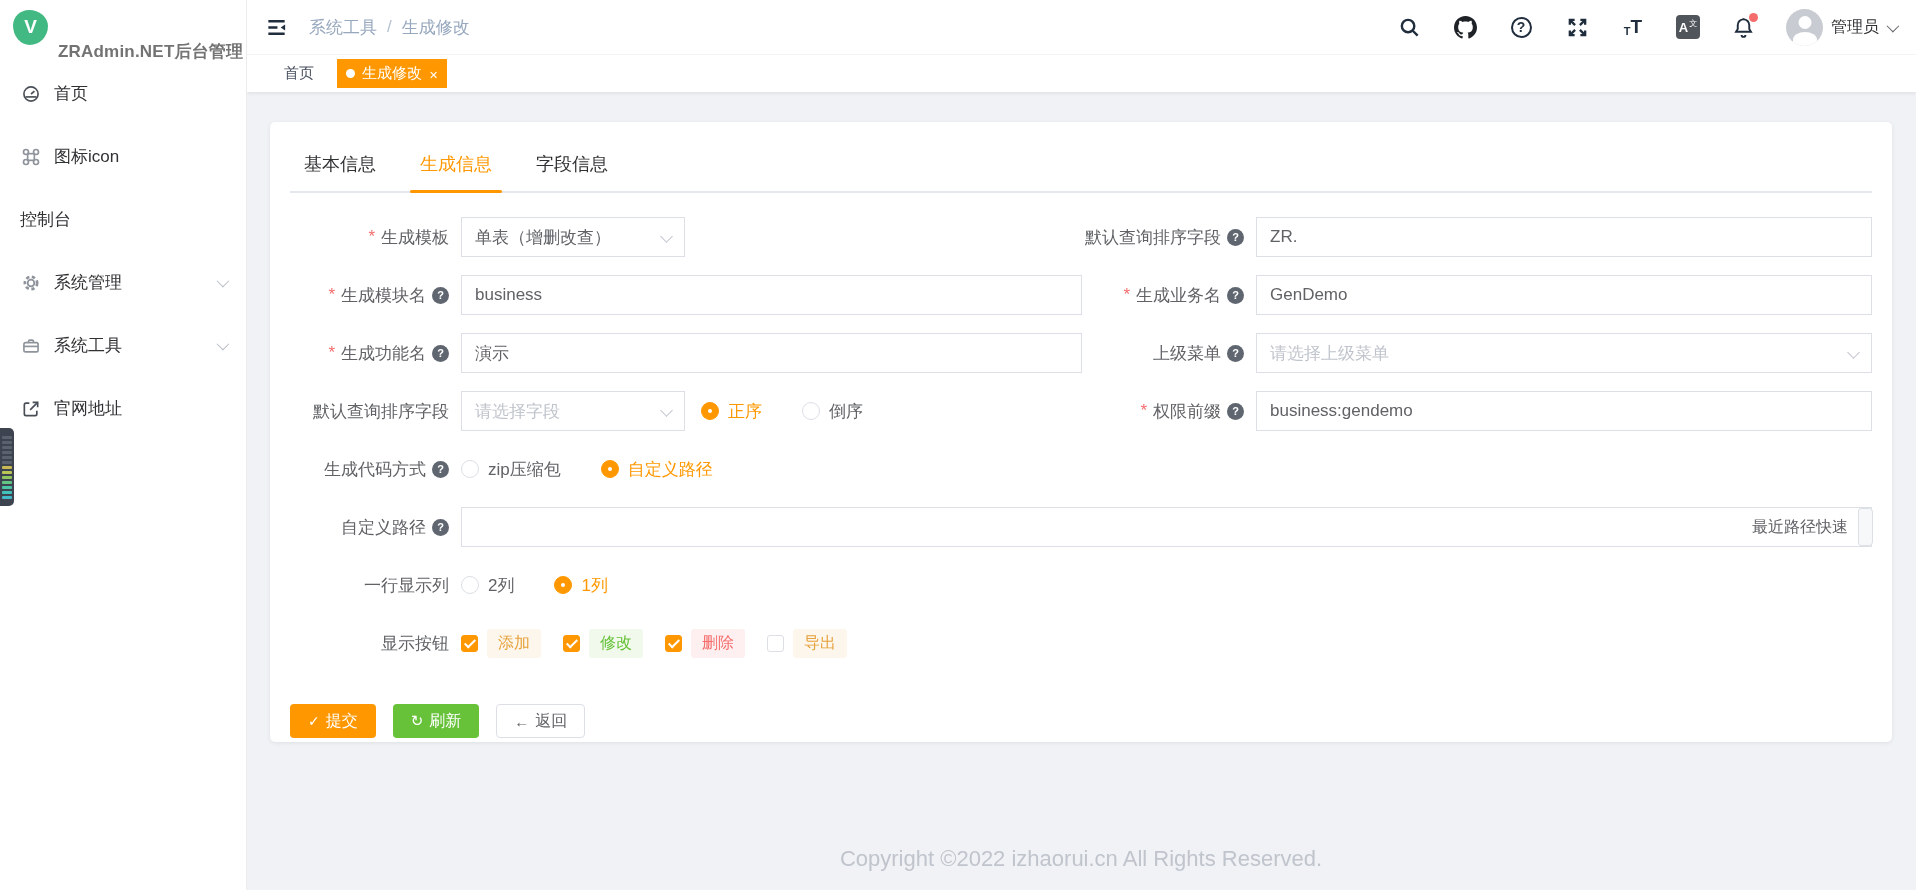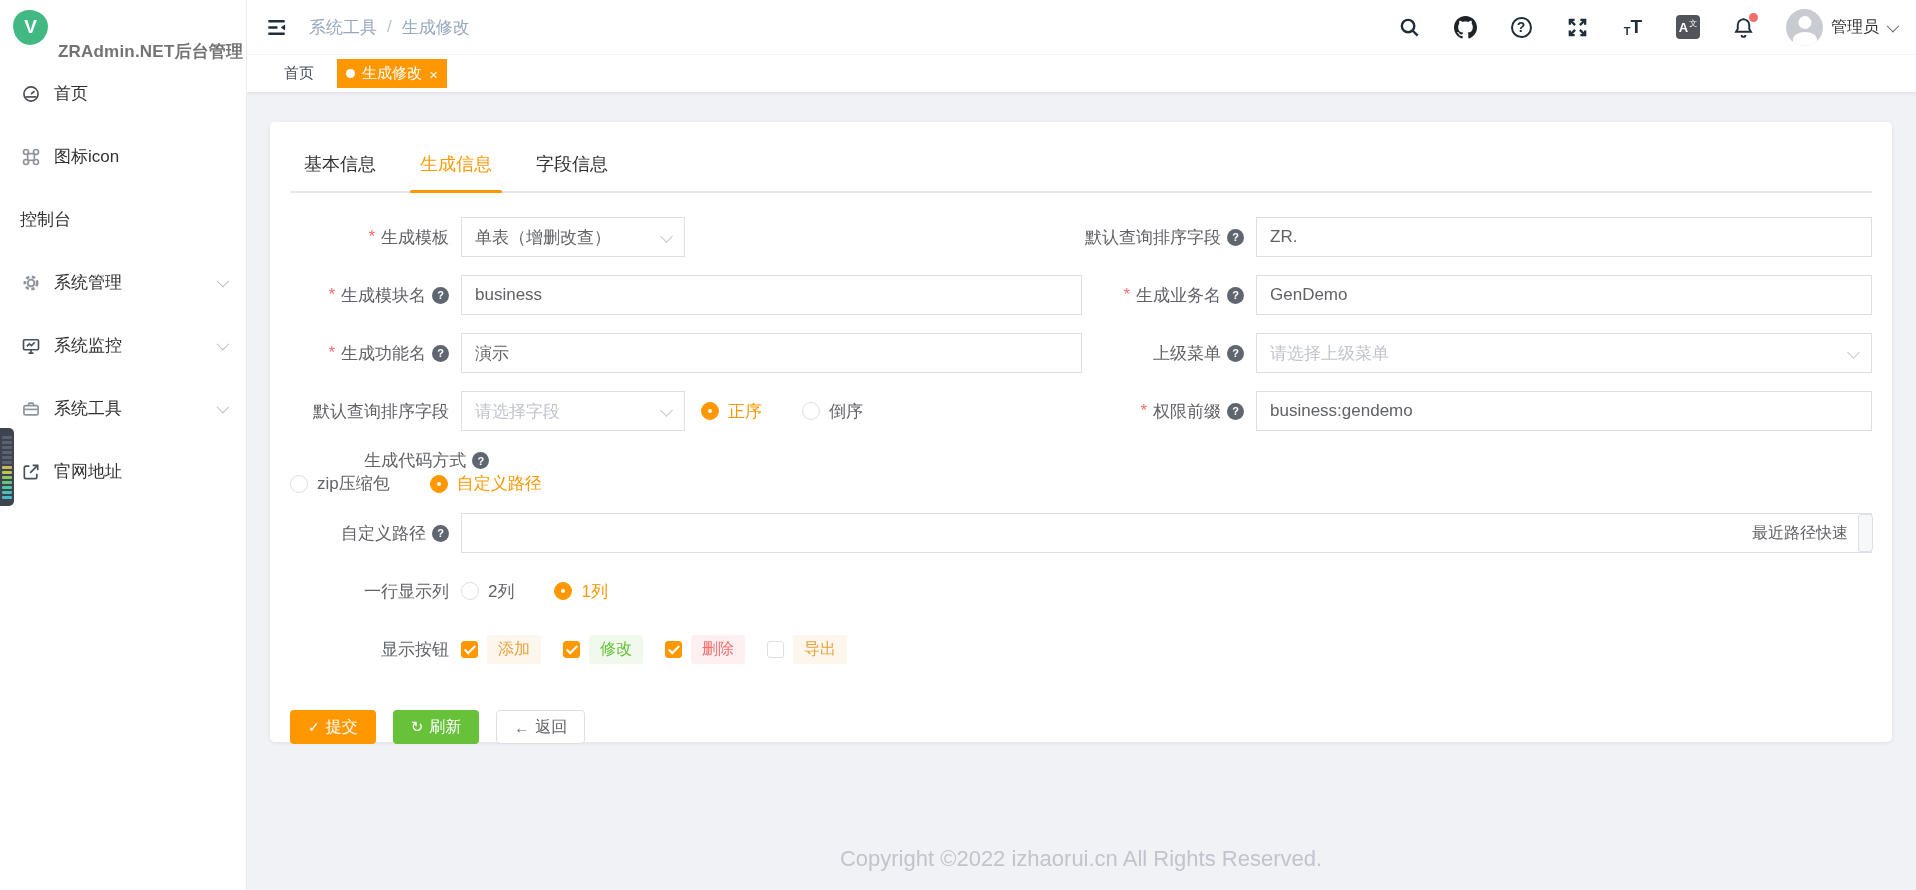--- a/index.html
+++ b/index.html
@@ -170,31 +170,20 @@
         <span class="mi-icon">
           <svg viewBox="0 0 24 24" fill="none" stroke="currentColor">
               <circle cx="12" cy="12" r="4" stroke-width="2.2"></circle>
               <circle cx="12" cy="12" r="7.4" stroke-width="3.2" stroke-dasharray="3.9 3.1"></circle>
             </svg>
         </span>
         <span>系统管理</span>
         <span class="menu-arrow"></span>
       </div>
       <div class="menu-item">
-        <span class="mi-icon dark">
-          <svg viewBox="0 0 24 24" fill="none" stroke="currentColor" stroke-width="2">
-              <rect x="3" y="4.5" width="18" height="12" rx="1.5"></rect>
-              <path d="M7 12.5 l3-3 2.5 2 4-4"></path>
-              <path d="M9 20.5 h6 M12 16.5 v4"></path>
-            </svg>
-        </span>
-        <span>系统监控</span>
-        <span class="menu-arrow"></span>
-      </div>
-      <div class="menu-item">
         <span class="mi-icon">
           <svg viewBox="0 0 24 24" fill="none" stroke="currentColor" stroke-width="2">
               <rect x="3.5" y="8" width="17" height="11" rx="2"></rect>
               <path d="M9 8 V6.5 a1.5 1.5 0 0 1 1.5 -1.5 h3 a1.5 1.5 0 0 1 1.5 1.5 V8"></path>
               <path d="M3.5 12.5 h17"></path>
             </svg>
         </span>
         <span>系统工具</span>
         <span class="menu-arrow"></span>
       </div>
@@ -384,21 +373,21 @@
               <div class="flabel">
                 <span class="req">*</span>
                 <span>权限前缀</span>
                 <span class="help"></span>
               </div>
               <input class="inp grow" value="business:gendemo" style="">
             </div>
           </div>
 
           <div class="frow">
-            <div class="fcol" style="width:auto;flex-direction:column;">
+            <div class="fcol" style="width:auto;">
               <div class="flabel">
                 <span>生成代码方式</span>
                 <span class="help"></span>
               </div>
               <div class="opt-group" style="margin-left:0;">
                 <span class="opt">
                   <span class="radio"></span>
                   <span>zip压缩包</span>
                 </span>
                 <span class="opt sel-on">

